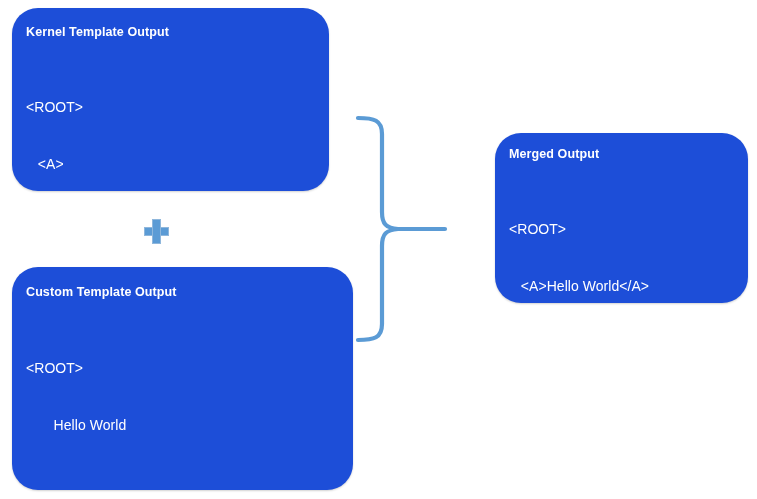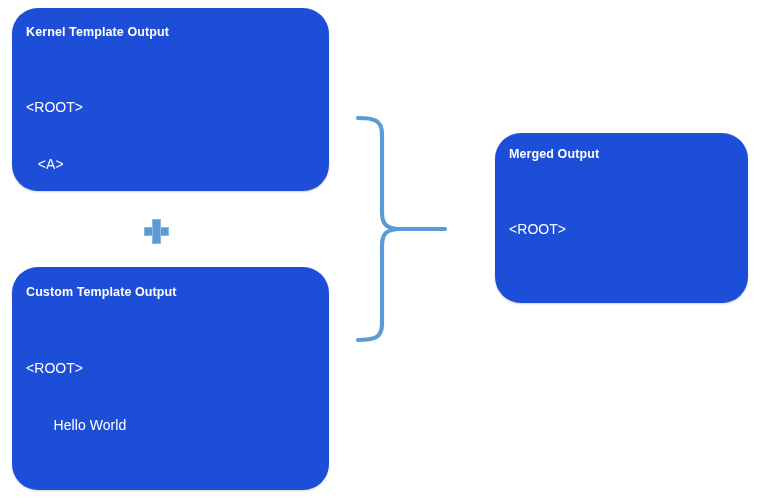--- a/index.html
+++ b/index.html
@@ -62,21 +62,21 @@
     top: 8px;
     width: 317px;
     height: 183px;
   }
   #panel-kernel .panel-title { left: 14px; top: 17px; }
   #panel-kernel .code-block  { left: 14px; top: 52px; }
 
   #panel-custom {
     left: 12px;
     top: 267px;
-    width: 317px;
+    width: 341px;
     height: 223px;
   }
   #panel-custom .panel-title { left: 14px; top: 18px; }
   #panel-custom .code-block  { left: 14px; top: 54px; }
 
   #panel-merged {
     left: 495px;
     top: 133px;
     width: 253px;
     height: 170px;
@@ -167,18 +167,19 @@
                L 30 214
                C 30 228, 22 230, 6 230" fill="none" stroke="#5B9BD5" stroke-width="4.2" stroke-linecap="round" stroke-linejoin="round"></path>
       <path d="M 46 119 L 93 119" fill="none" stroke="#5B9BD5" stroke-width="4.2" stroke-linecap="round"></path>
     </svg>
   </div>
 
   <div class="panel" id="panel-merged">
     <div class="panel-title">Merged Output</div>
     <div class="code-block">
       <span class="code-line">&lt;ROOT&gt;</span>
+      <span class="code-line">   &lt;A&gt;Hello World&lt;/A&gt;</span>
       
       
     </div>
   </div>
 
 </div>
 
 </body></html>

